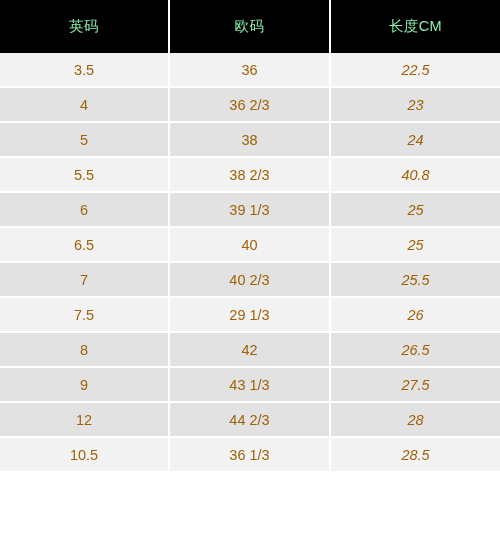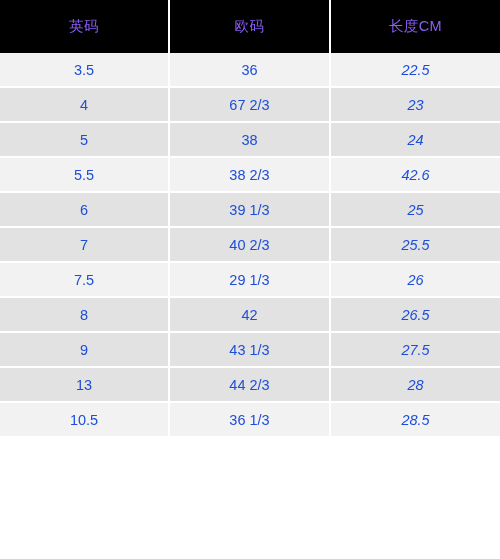--- a/index.html
+++ b/index.html
@@ -22,38 +22,38 @@
   #size-table col.c-uk   { width: 170px; }
   #size-table col.c-eu   { width: 161px; }
   #size-table col.c-cm   { width: 169px; }
 
   thead tr {
     background: #000000;
   }
   thead th {
     height: 30px;
     padding: 17px;
-    color: #8b5cf6;
+    color: #86efac;
     font-size: 14.5px;
     font-weight: normal;
     text-align: center;
     vertical-align: middle;
     letter-spacing: 0.4px;
     border-right: 2px solid #ffffff;
     box-sizing: border-box;
   }
   thead th:last-child { border-right: none; text-align: center; }
 
   tbody td {
     height: 35px;
     padding: 0;
     text-align: center;
     vertical-align: middle;
     font-size: 14.5px;
-    color: #1d4ed8;
+    color: #a16207;
     border-right: 2px solid #ffffff;
     border-bottom: 2px solid #ffffff;
     box-sizing: border-box;
   }
   tbody td:last-child { border-right: none; font-style: italic; }
 
   tbody tr.row-light td { background: #f2f2f2; }
   tbody tr.row-dark  td { background: #e2e2e2; }
 </style>
 </head>
@@ -73,36 +73,41 @@
     </tr>
   </thead>
   <tbody id="table-body">
       <tr class="row-light">
         <td>3.5</td>
         <td>36</td>
         <td>22.5</td>
       </tr>
       <tr class="row-dark">
         <td>4</td>
-        <td>67 2/3</td>
+        <td>36 2/3</td>
         <td>23</td>
       </tr>
       <tr class="row-dark">
         <td>5</td>
         <td>38</td>
         <td>24</td>
       </tr>
       <tr class="row-light">
         <td>5.5</td>
         <td>38 2/3</td>
-        <td>42.6</td>
+        <td>40.8</td>
       </tr>
       <tr class="row-dark">
         <td>6</td>
         <td>39 1/3</td>
+        <td>25</td>
+      </tr>
+      <tr class="row-light">
+        <td>6.5</td>
+        <td>40</td>
         <td>25</td>
       </tr>
       <tr class="row-dark">
         <td>7</td>
         <td>40 2/3</td>
         <td>25.5</td>
       </tr>
       <tr class="row-light">
         <td>7.5</td>
         <td>29 1/3</td>
@@ -112,21 +117,21 @@
         <td>8</td>
         <td>42</td>
         <td>26.5</td>
       </tr>
       <tr class="row-dark">
         <td>9</td>
         <td>43 1/3</td>
         <td>27.5</td>
       </tr>
       <tr class="row-dark">
-        <td>13</td>
+        <td>12</td>
         <td>44 2/3</td>
         <td>28</td>
       </tr>
       <tr class="row-light">
         <td>10.5</td>
         <td>36 1/3</td>
         <td>28.5</td>
       </tr>
     </tbody>
 </table>

